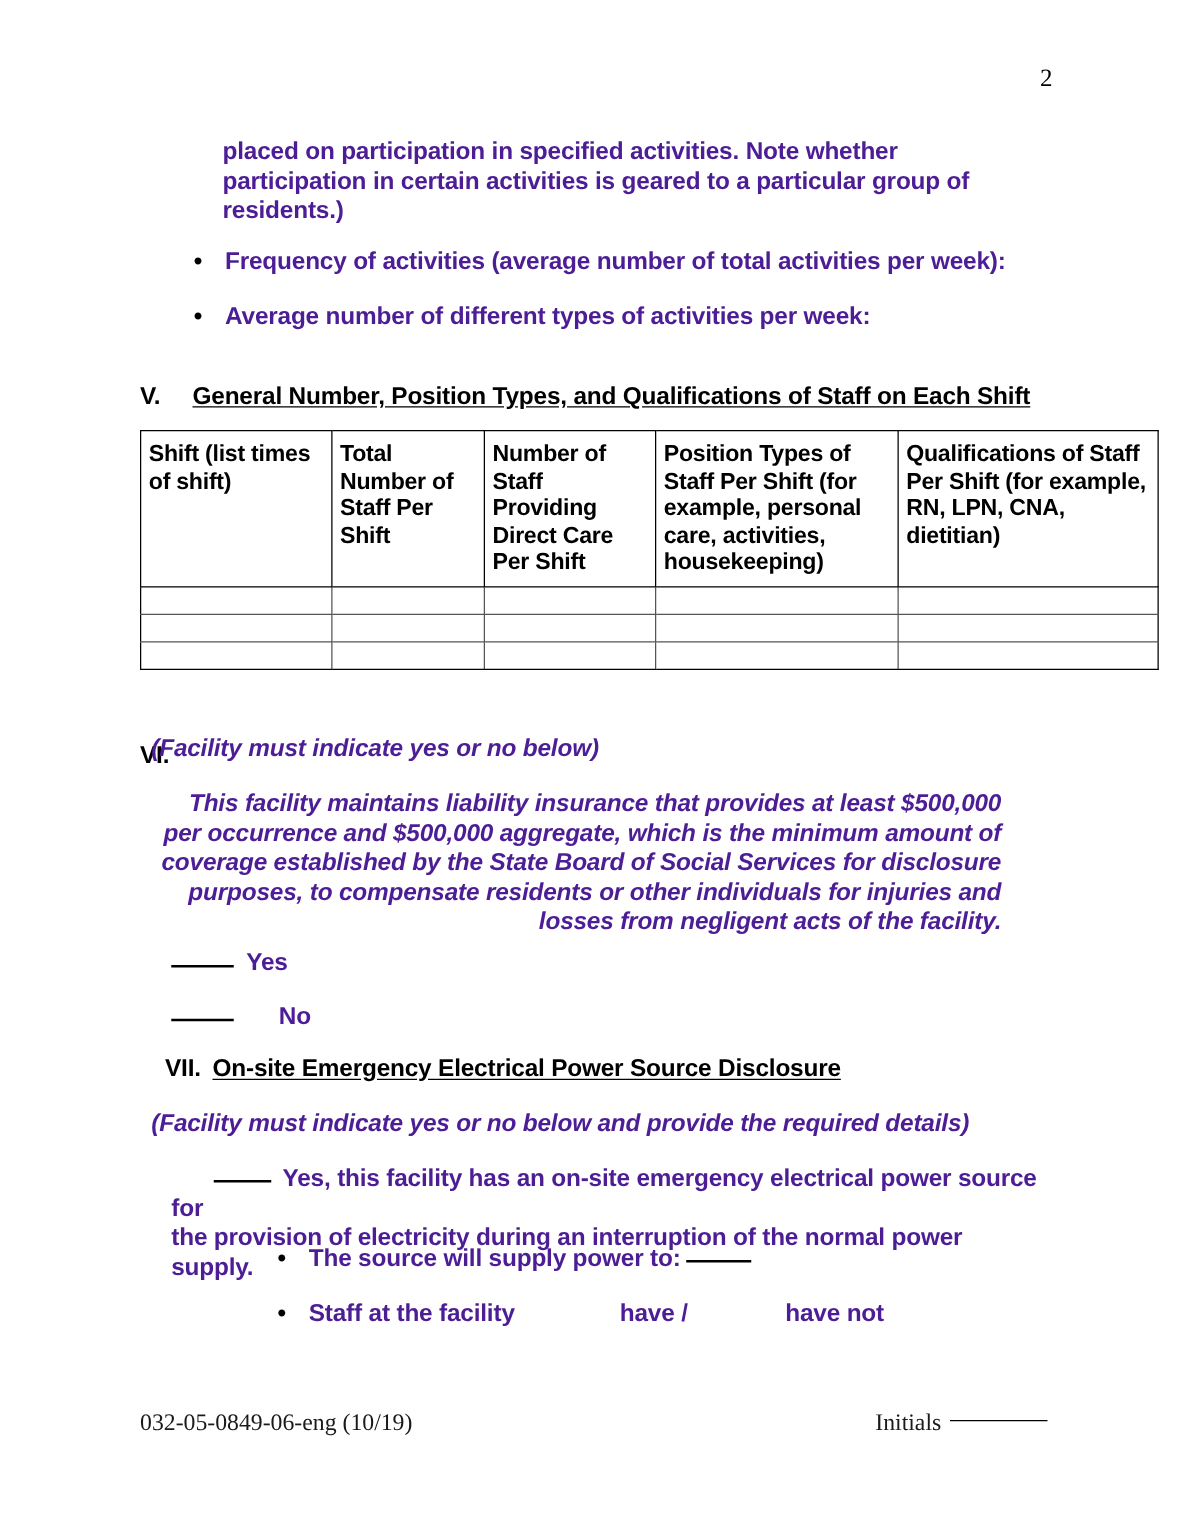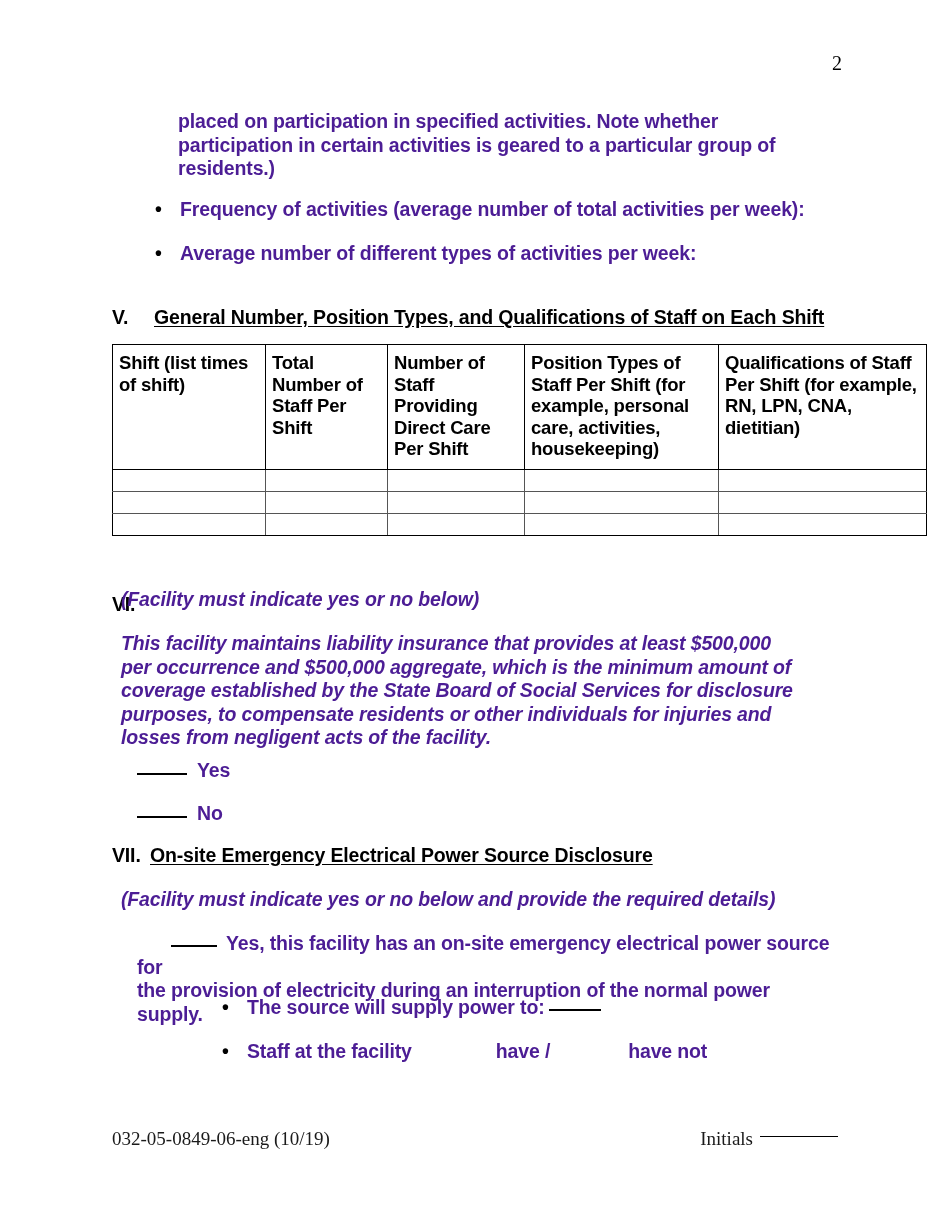--- a/index.html
+++ b/index.html
@@ -84,21 +84,21 @@
     letter-spacing: -0.15px;
   }
   .section-num { flex: none; }
   .section-title { text-decoration: underline; text-underline-offset: 2px; }
 
   #heading-v   { left: 112px; top: 306px; }
   #heading-v .section-num { width: 42px; }
   #heading-vi  { left: 112px; top: 545px; margin-top: 48px; }
   #heading-vi .section-num { width: 37px; }
   #heading-vii { left: 112px; top: 844px; }
-  #heading-vii .section-num { width: 38px; }
+  #heading-vii .section-num { width: 38px; margin-left: 20px; }
 
   
   .staff-table {
     position: absolute;
     left: 112px;
     top: 344px;
     width: 754px;
     border-collapse: collapse;
     table-layout: fixed;
   }
@@ -129,42 +129,42 @@
 
   
   .indent-text {
     position: absolute;
     left: 121px;
     width: 690px;
     font-style: italic;
   }
 
   #facility-note-vi  { top: 588px; }
-  #insurance-para    { top: 632px; width: 680px; }
+  #insurance-para    { top: 632px; width: 680px; text-align: right; }
   #facility-note-vii { top: 888px; }
 
   
   .checkline {
     position: absolute;
     left: 137px;
     display: flex;
     align-items: baseline;
   }
   .blank-rule {
     display: inline-block;
     border-bottom: 2px solid #000;
     height: 0;
     margin-right: 10px;
     position: relative;
     top: -2px;
   }
   .blank-50 { width: 50px; }
 
   #check-yes { top: 759px; }
-  #check-no  { top: 802px; }
+  #check-no  { top: 802px; gap: 26px; }
 
   
   #vii-yes-para {
     position: absolute;
     left: 137px;
     top: 932px;
     width: 700px;
   }
   #vii-yes-para .lead-blank {
     display: inline-block;

